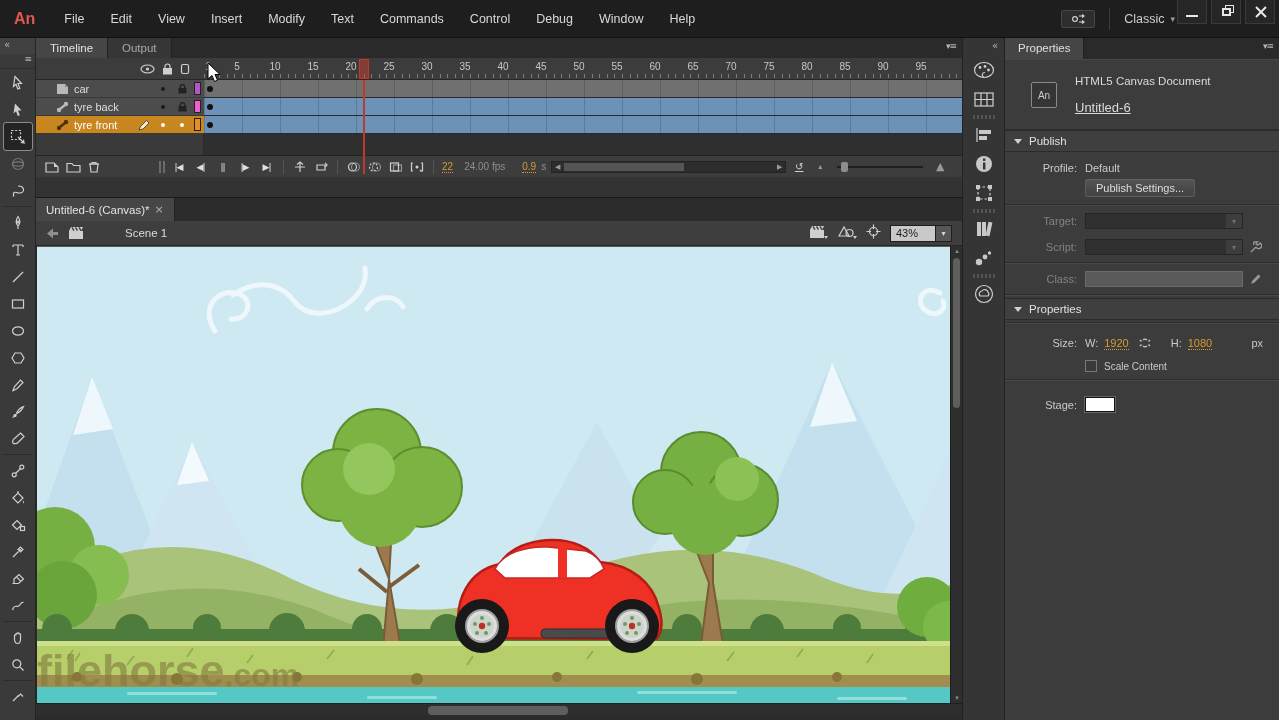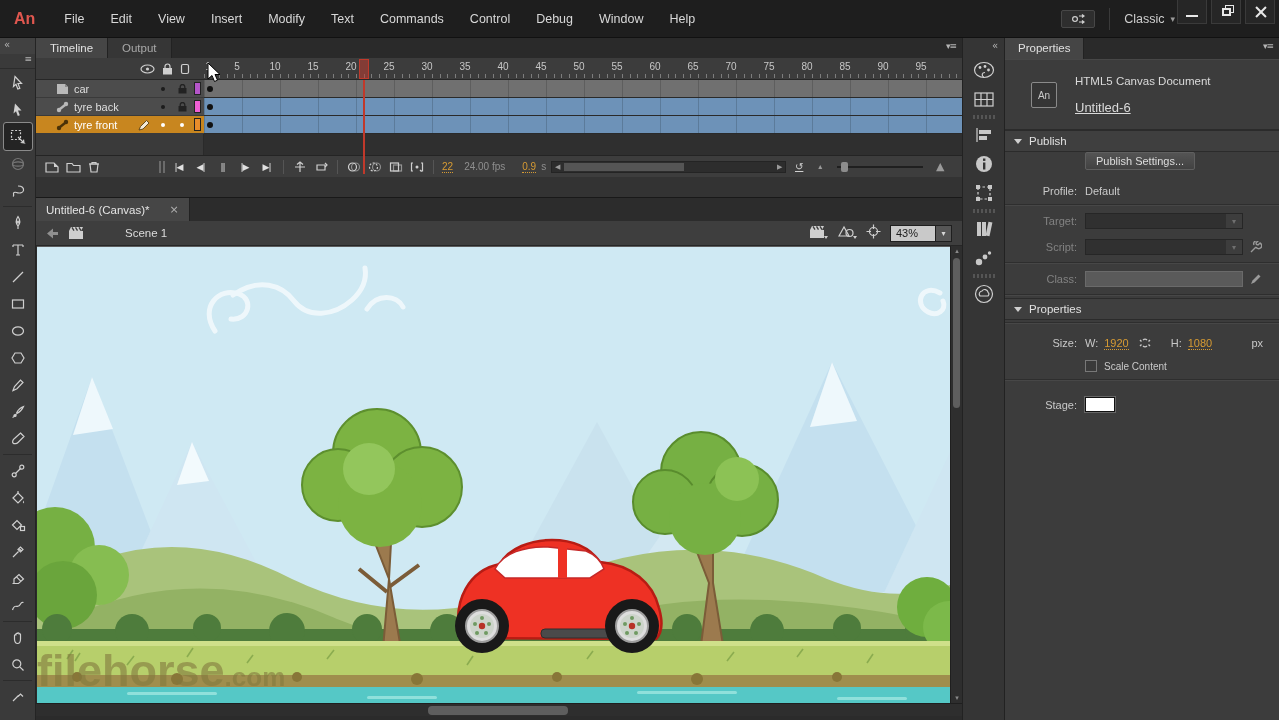--- a/index.html
+++ b/index.html
@@ -81,33 +81,33 @@
   .dim-txt { color:#8f8f8f; }
   .mini-scroll { flex:1; max-width:235px; height:12px; background:#2d2d2d; border:1px solid #242424; position:relative; display:flex; align-items:center; }
   .mini-scroll .thumb { position:absolute; left:12px; width:120px; top:1px; bottom:1px; background:#555; }
   .ms-ar { width:11px; font-size:7px; color:#9a9a9a; text-align:center; z-index:1; }
   .ms-right { margin-left:auto; }
   .zoom-slider { width:86px; height:2px; background:#1f1f1f; position:relative; margin:0 4px; }
   .zoom-slider i { position:absolute; left:4px; top:-4px; width:7px; height:10px; background:#8c8c8c; border-radius:2px; }
 
   
   .doc-tabs { position:absolute; left:36px; top:197px; width:926px; height:24px; background:#2c2c2c; border-top:1px solid #191919; display:flex; align-items:flex-end; }
-  .doc-tab { height:23px; display:flex; align-items:center; gap:20px; padding:0 10px; background:#464646; color:#e3e3e3; font-size:11.5px; border-right:1px solid #222; }
+  .doc-tab { height:23px; display:flex; align-items:center; gap:5px; padding:0 10px; background:#464646; color:#e3e3e3; font-size:11.5px; border-right:1px solid #222; }
   .doc-close { color:#b0b0b0; font-size:11px; }
   .scene-bar { position:absolute; left:36px; top:221px; width:926px; height:25px; background:#3e3e3e; border-bottom:1px solid #262626; display:flex; align-items:center; padding:0 10px; gap:9px; }
   .scene-label { font-size:11.5px; color:#dcdcdc;margin-left:31px; }
   .sb-right { margin-left:auto; display:flex; align-items:center; gap:9px; }
   .zoom-box { display:flex; }
   .zoom-val { width:46px; height:17px; background:#c9c9c9; color:#1d1d1d; font-size:11px; display:flex; align-items:center; padding-left:5px; border:1px solid #1f1f1f; }
   .zoom-dd { width:16px; height:17px; background:#565656; color:#d8d8d8; font-size:8px; display:flex; align-items:center; justify-content:center; border:1px solid #1f1f1f; border-left:none; }
 
   
   .canvas { position:absolute; left:37px; top:246px; width:913px; height:457px; background:#cfe9f3; overflow:hidden; border-top:1px solid #5c5c5c; }
   .watermark { position:absolute; left:0px; bottom:10px; font-weight:bold; color:rgba(130,120,62,.6); font-size:45px; letter-spacing:0; line-height:1; white-space:nowrap; }
-  .watermark .suf { font-size:26px; }
+  .watermark .suf { font-size:32px; }
   .vscroll { position:absolute; left:950px; top:246px; width:12px; height:457px; background:#2e2e2e; border-left:1px solid #1f1f1f; }
   .vscroll .ar { width:12px; height:10px; color:#8a8a8a; font-size:7px; text-align:center; line-height:10px; }
   .vscroll .thumb { position:absolute; left:2px; right:2px; top:12px; height:150px; background:#5e5e5e; border-radius:4px; }
   .vscroll .ar.dn { position:absolute; bottom:0; }
   .hscroll { position:absolute; left:36px; top:703px; width:926px; height:13px; background:#2e2e2e; border-top:1px solid #1f1f1f; }
   .hscroll .thumb { position:absolute; left:392px; width:140px; top:2px; height:9px; background:#5e5e5e; border-radius:4px; }
 
   
   .dock { position:absolute; left:962px; top:38px; width:43px; bottom:0; background:#353535; border-left:1px solid #222; border-right:1px solid #222; }
   .dock-head { text-align:right; padding:2px 6px; color:#b5b5b5; font-size:10px; height:16px; }
@@ -789,27 +789,27 @@
         <div class="t1">HTML5 Canvas Document</div>
         <div class="t2">Untitled-6</div>
       </div>
     </div>
 
     <div class="sec-head">
       <span class="sec-tri"></span>
       <span class="sec-title">Publish</span>
     </div>
 
+    <div class="prow" style="padding-top:10px">
+      <span class="plabel">Profile:</span>
+      <span class="pvalue">Default</span>
+    </div>
     <div class="prow" style="padding-top:0">
       <span class="plabel"></span>
       <button class="btn">Publish Settings...</button>
-    </div>
-    <div class="prow" style="padding-top:10px">
-      <span class="plabel">Profile:</span>
-      <span class="pvalue">Default</span>
     </div>
     <div class="rowsep"></div>
     <div class="prow">
       <span class="plabel dis">Target:</span>
       <span class="dd">
           <span class="ddv"></span>
           <span class="dda glyph">▾</span>
         </span>
     </div>
     <div class="prow">

